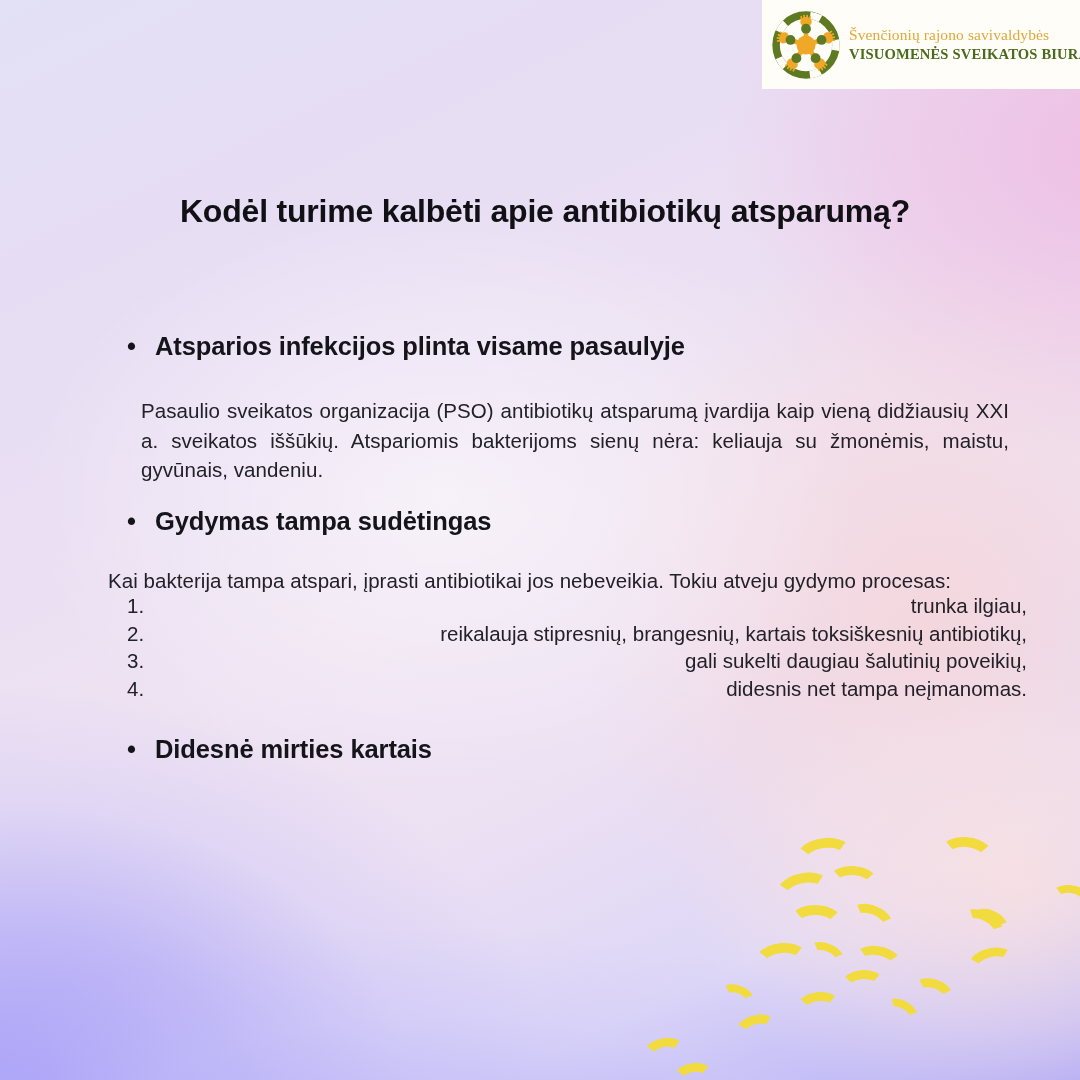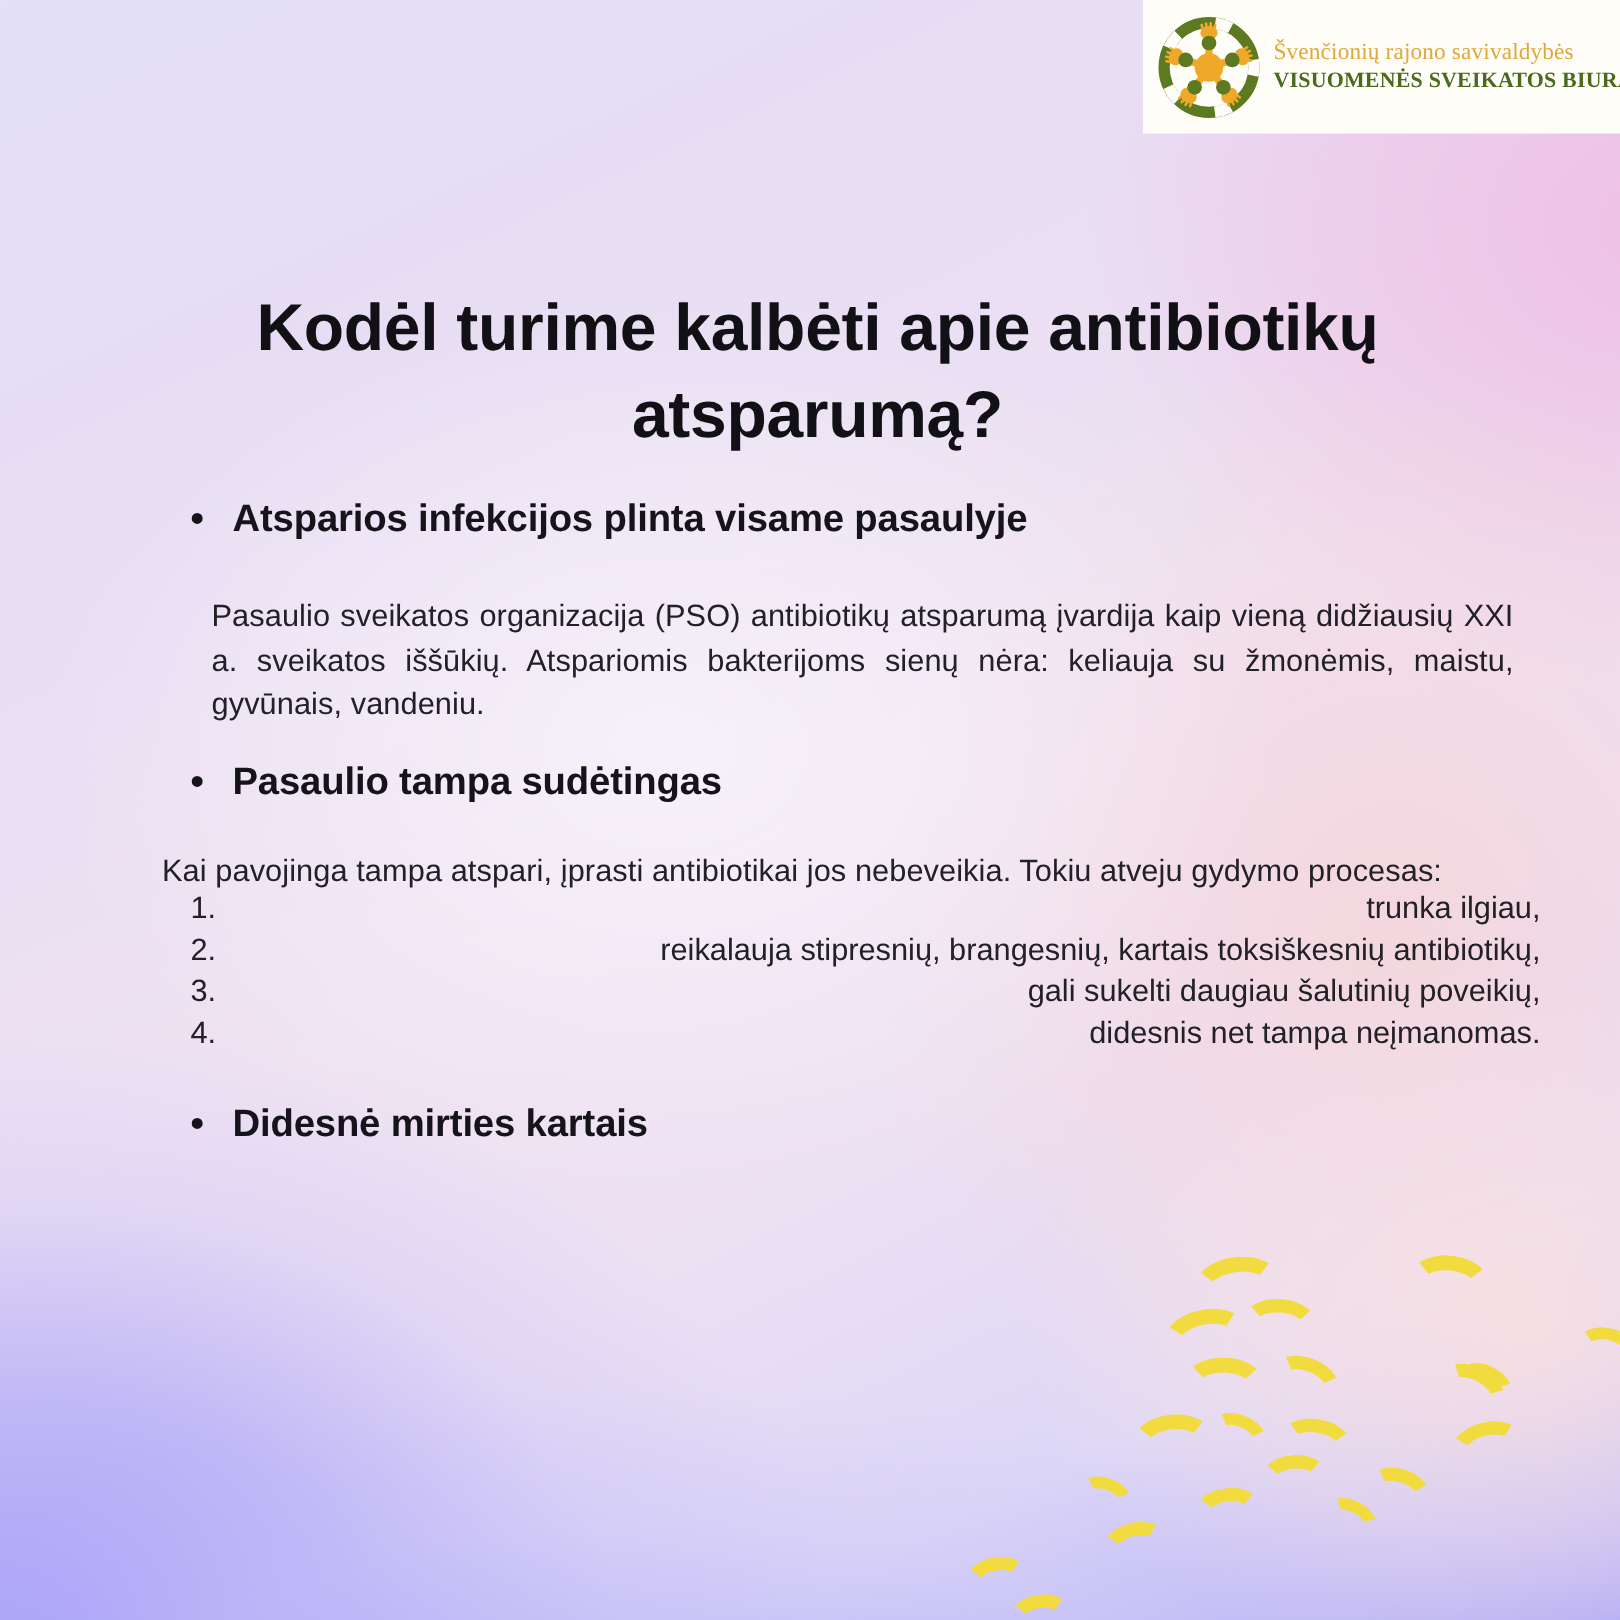--- a/index.html
+++ b/index.html
@@ -133,21 +133,21 @@
     width: 1080px;
     height: 1080px;
   }
 
   .title {
     position: absolute;
     top: 190px;
     left: 150px;
     width: 790px;
     text-align: center;
-    font-size: 44px;
+    font-size: 32px;
     font-weight: bold;
     color: #111014;
     line-height: 1.32;
     letter-spacing: -0.2px;
   }
 
   .heading {
     position: absolute;
     left: 127px;
     font-size: 25.5px;
@@ -333,24 +333,24 @@
 
     <div class="heading heading-1">
       <span class="dot">•</span>
       <span>Atsparios infekcijos plinta visame pasaulyje</span>
     </div>
 
     <div class="para para-justify para-1">Pasaulio sveikatos organizacija (PSO) antibiotikų atsparumą įvardija kaip vieną didžiausių XXI a. sveikatos iššūkių. Atspariomis bakterijoms sienų nėra: keliauja su žmonėmis, maistu, gyvūnais, vandeniu.</div>
 
     <div class="heading heading-2">
       <span class="dot">•</span>
-      <span>Pasaulio tampa sudėtingas</span>
-    </div>
-
-    <div class="para para-intro">Kai pavojinga tampa atspari, įprasti antibiotikai jos nebeveikia. Tokiu atveju gydymo procesas:</div>
+      <span>Gydymas tampa sudėtingas</span>
+    </div>
+
+    <div class="para para-intro">Kai bakterija tampa atspari, įprasti antibiotikai jos nebeveikia. Tokiu atveju gydymo procesas:</div>
 
     <ol class="numlist" id="numlist">
         <li>
           <span class="num">1.</span>
           <span class="txt">trunka ilgiau,</span>
         </li>
         <li>
           <span class="num">2.</span>
           <span class="txt">reikalauja stipresnių, brangesnių, kartais toksiškesnių antibiotikų,</span>
         </li>

